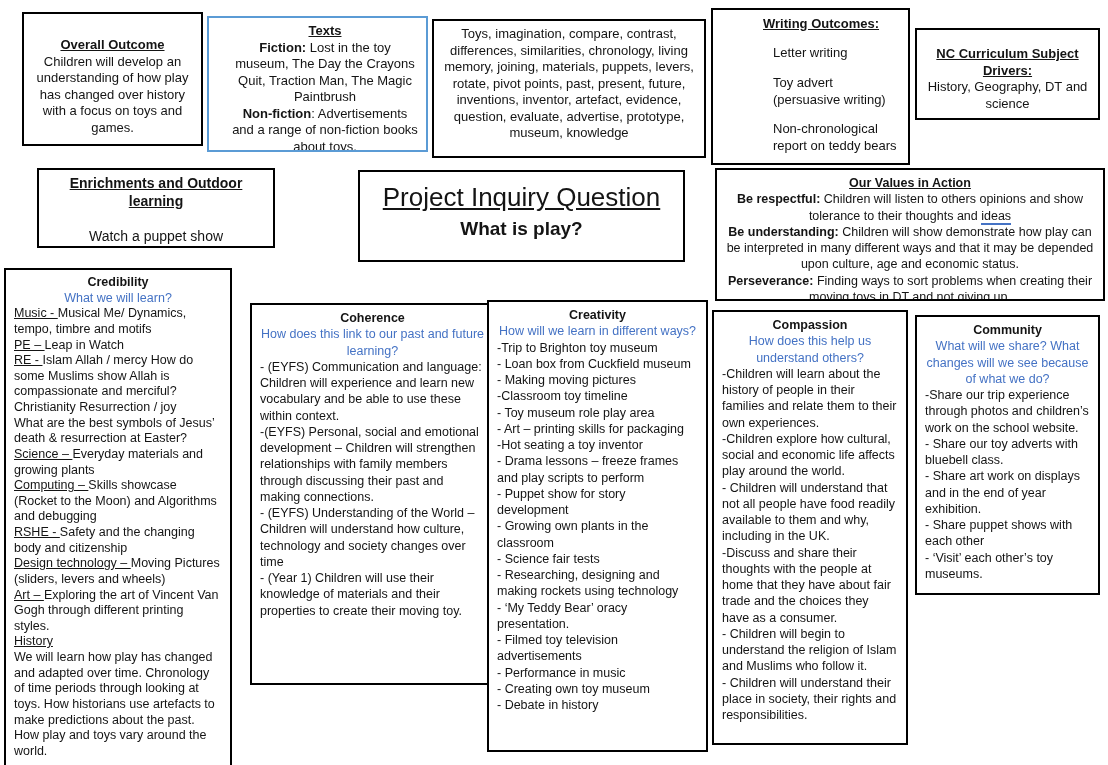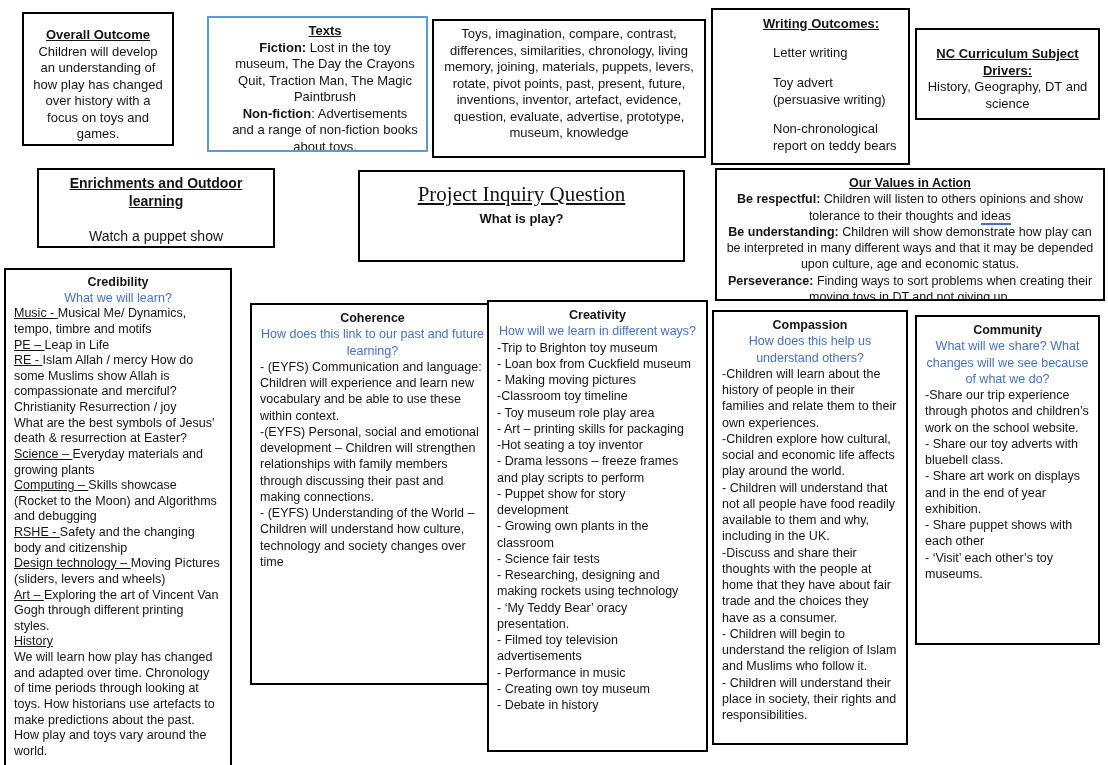--- a/index.html
+++ b/index.html
@@ -4,37 +4,37 @@
 <style>
   html,body{margin:0;padding:0;background:#ffffff;}
   body{width:1108px;height:765px;position:relative;font-family:"Liberation Sans",sans-serif;color:#141414;}
   .box{position:absolute;border:2px solid #000;background:#fff;box-sizing:border-box;padding:5px 8px;font-size:12.5px;line-height:1.27;overflow:hidden;}
   .b{font-weight:bold;}
   .u{text-decoration:underline;}
   .blue{color:#4472C4;}
   .ublue{border-bottom:2px solid #4472C4;}
   .center{text-align:center;}
 
-  #overall-outcome{left:22px;top:12px;width:152px;height:134px;text-align:center;font-size:13px;padding-top:13px;}
+  #overall-outcome{left:22px;top:12px;width:181px;height:134px;text-align:center;font-size:13px;padding-top:23px;}
   #texts{left:207px;top:16px;width:221px;height:136px;text-align:center;font-size:13px;border-color:#5B9BD5;padding-left:23px;}
   #vocabulary{left:432px;top:19px;width:274px;height:139px;text-align:center;font-size:13px;}
   #writing-outcomes{left:711px;top:8px;width:199px;height:157px;font-size:13px;line-height:1.33;padding-left:16px;}
   .wo-title{margin-left:34px;}
   .wo-item{margin-left:44px;margin-top:12px;}
   #nc-drivers{left:915px;top:28px;width:185px;height:92px;text-align:center;font-size:13px;padding-top:16px;}
   #enrichments{left:37px;top:168px;width:238px;height:80px;text-align:center;font-size:14px;}
   #project-question{left:358px;top:170px;width:327px;height:92px;text-align:center;padding-top:9px;}
-  .piq-title{font-size:21px;text-decoration:underline;font-family:Liberation Serif, serif;}
-  .piq-q{font-size:13px;margin-top:3px;}
+  .piq-title{font-size:26px;text-decoration:underline;}
+  .piq-q{font-size:19px;margin-top:3px;}
   #values{left:715px;top:168px;width:390px;height:133px;text-align:center;font-size:12.5px;line-height:1.3;}
   #credibility{left:4px;top:268px;width:228px;height:554px;line-height:1.25;}
   #coherence{left:238px;top:303px;width:245px;height:382px;line-height:1.3;margin-left:12px;}
   #creativity{left:487px;top:300px;width:221px;height:452px;line-height:1.3;}
   #compassion{left:712px;top:310px;width:196px;height:435px;line-height:1.3;}
-  #community{left:915px;top:315px;width:185px;height:330px;line-height:1.3;}
+  #community{left:915px;top:315px;width:185px;height:280px;line-height:1.3;}
 </style>
 </head>
 <body>
 
 <section class="box" id="overall-outcome">
   <div>
       <div><span class="b u">Overall Outcome</span></div>
       <div><span>Children will develop an understanding of how play has changed over history with a focus on toys and games.</span></div>
     </div>
 </section>
@@ -94,41 +94,42 @@
       <div><span class="b">Be understanding:</span><span> Children will show demonstrate how play can be interpreted in many different ways and that it may be depended upon culture, age and economic status.</span></div>
       <div><span class="b">Perseverance:</span><span> Finding ways to sort problems when creating their moving toys in DT and not giving up.</span></div>
     </div>
 </section>
 
 <section class="box" id="credibility">
   <div>
       <div class="center"><span class="b">Credibility</span></div>
       <div class="center"><span class="blue">What we will learn?</span></div>
       <div><span class="u">Music - </span><span>Musical Me/ Dynamics, tempo, timbre and motifs</span></div>
-      <div><span class="u">PE – </span><span>Leap in Life</span></div>
+      <div><span class="u">PE – </span><span>Leap in Watch</span></div>
       <div><span class="u">RE - </span><span>Islam Allah / mercy How do some Muslims show Allah is compassionate and merciful?</span></div>
       <div><span>Christianity Resurrection / joy</span></div>
       <div><span>What are the best symbols of Jesus’ death &amp; resurrection at Easter?</span></div>
       <div><span class="u">Science – </span><span>Everyday materials and growing plants</span></div>
       <div><span class="u">Computing – </span><span>Skills showcase (Rocket to the Moon) and Algorithms and debugging</span></div>
       <div><span class="u">RSHE - </span><span>Safety and the changing body and citizenship</span></div>
       <div><span class="u">Design technology – </span><span>Moving Pictures (sliders, levers and wheels)</span></div>
       <div><span class="u">Art – </span><span>Exploring the art of Vincent Van Gogh through different printing styles.</span></div>
       <div><span class="u">History</span></div>
       <div><span>We will learn how play has changed and adapted over time. Chronology of time periods through looking at toys. How historians use artefacts to make predictions about the past. How play and toys vary around the world.</span></div>
     </div>
 </section>
 
 <section class="box" id="coherence">
   <div>
       <div class="center"><span class="b">Coherence</span></div>
       <div class="center"><span class="blue">How does this link to our past and future learning?</span></div>
       <div><span>- (EYFS) Communication and language: Children will experience and learn new vocabulary and be able to use these within context.</span></div>
       <div><span>-(EYFS) Personal, social and emotional development – Children will strengthen relationships with family members through discussing their past and making connections.</span></div>
       <div><span>- (EYFS) Understanding of the World – Children will understand how culture, technology and society changes over time</span></div>
+      <div><span>- (Year 1) Children will use their knowledge of materials and their properties to create their moving toy.</span></div>
     </div>
 </section>
 
 <section class="box" id="creativity">
   <div>
       <div class="center"><span class="b">Creativity</span></div>
       <div class="center"><span class="blue">How will we learn in different ways?</span></div>
       <div><span>-Trip to Brighton toy museum</span></div>
       <div><span>- Loan box from Cuckfield museum</span></div>
       <div><span>- Making moving pictures</span></div>

